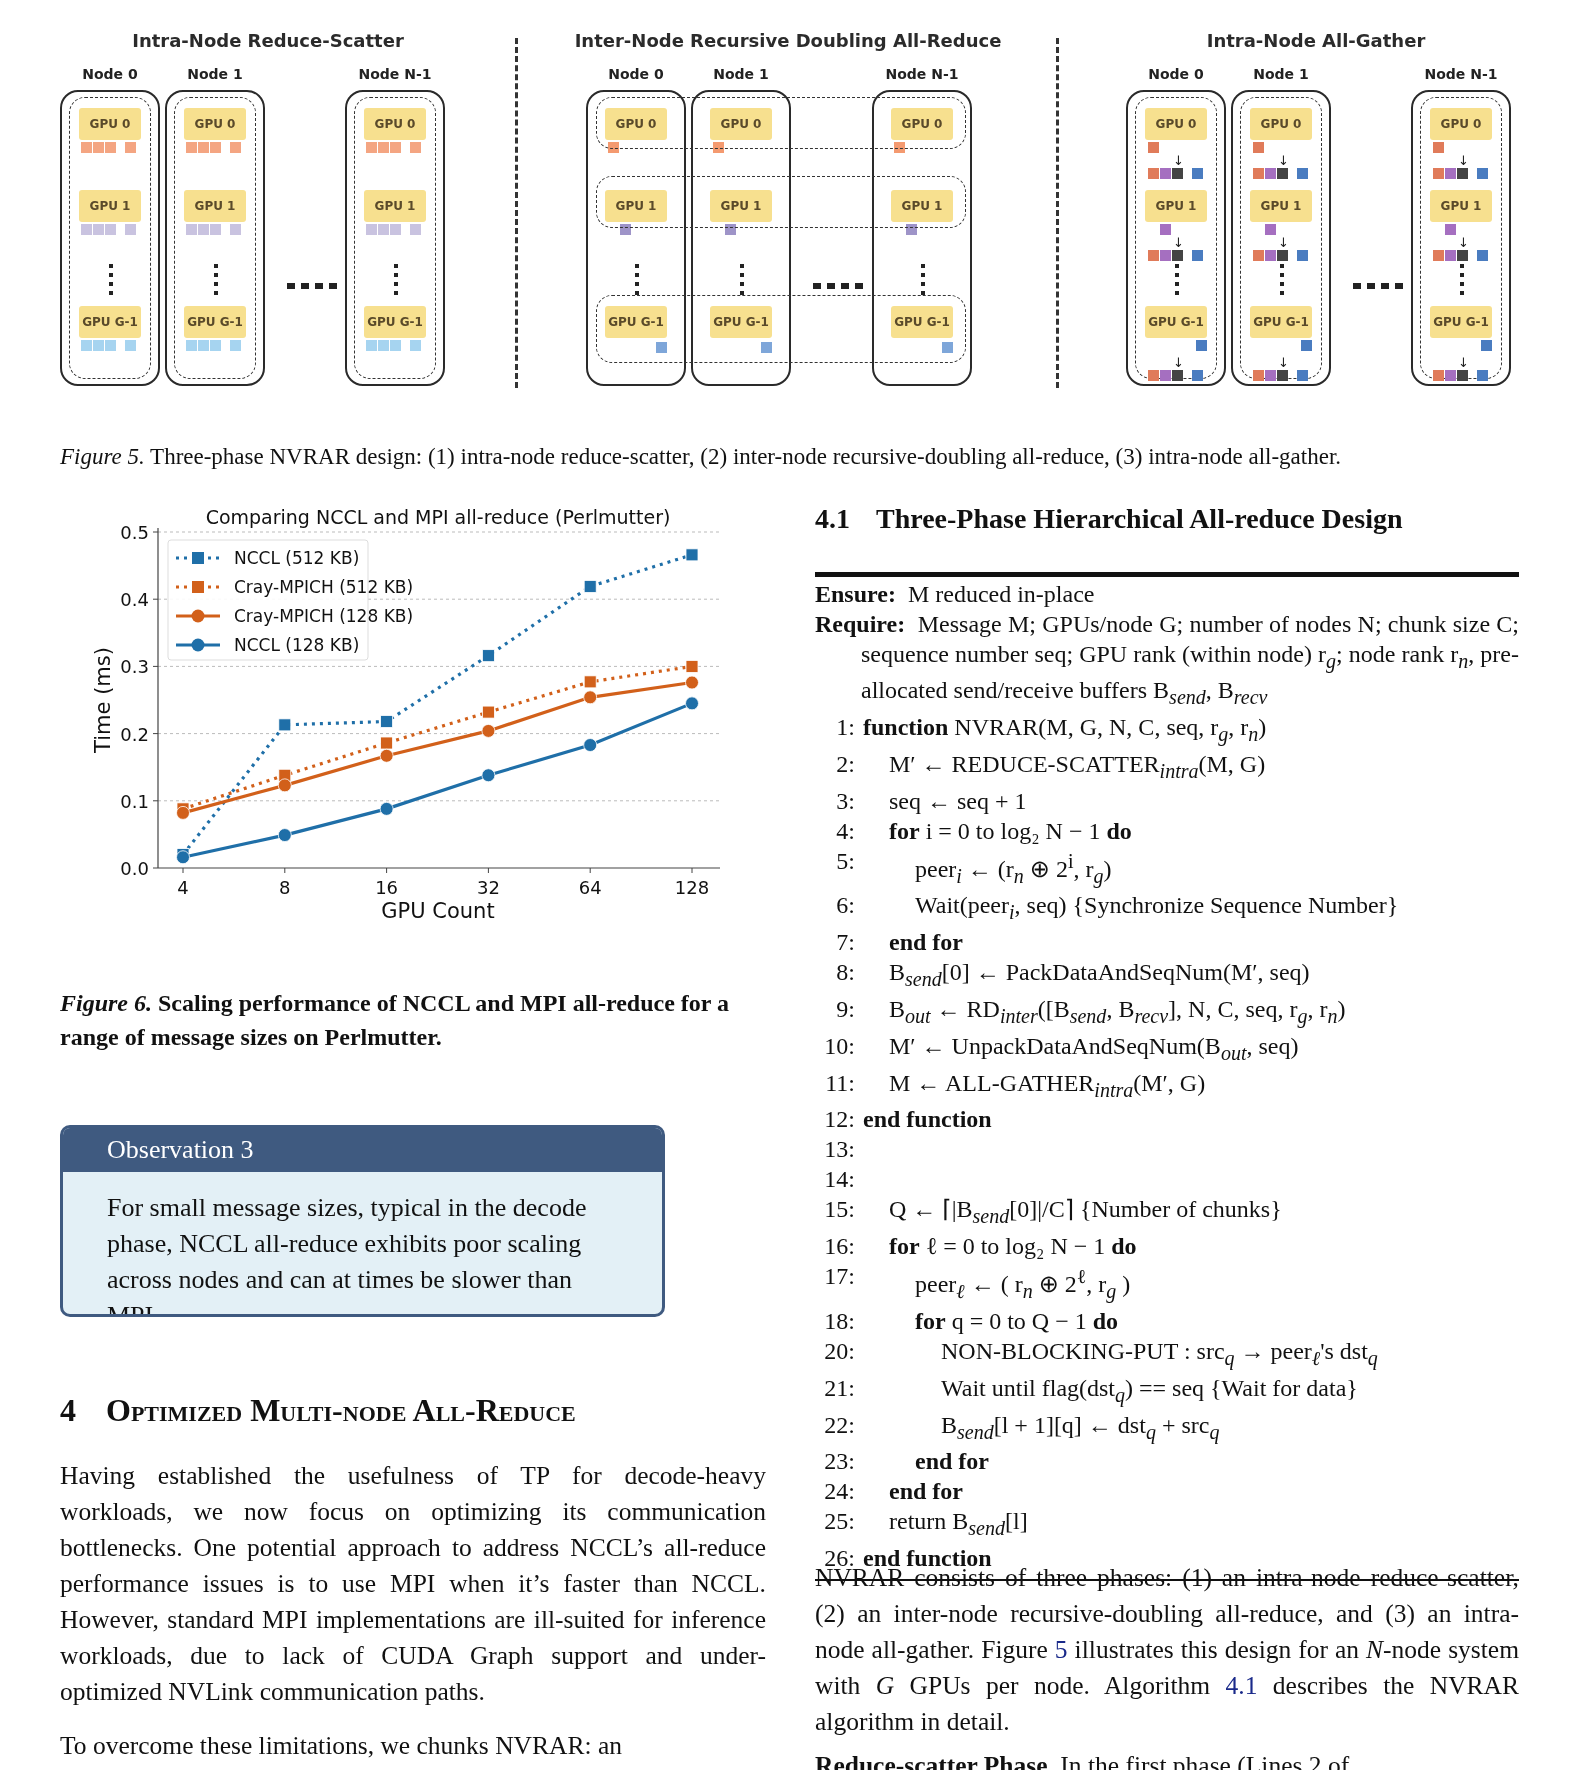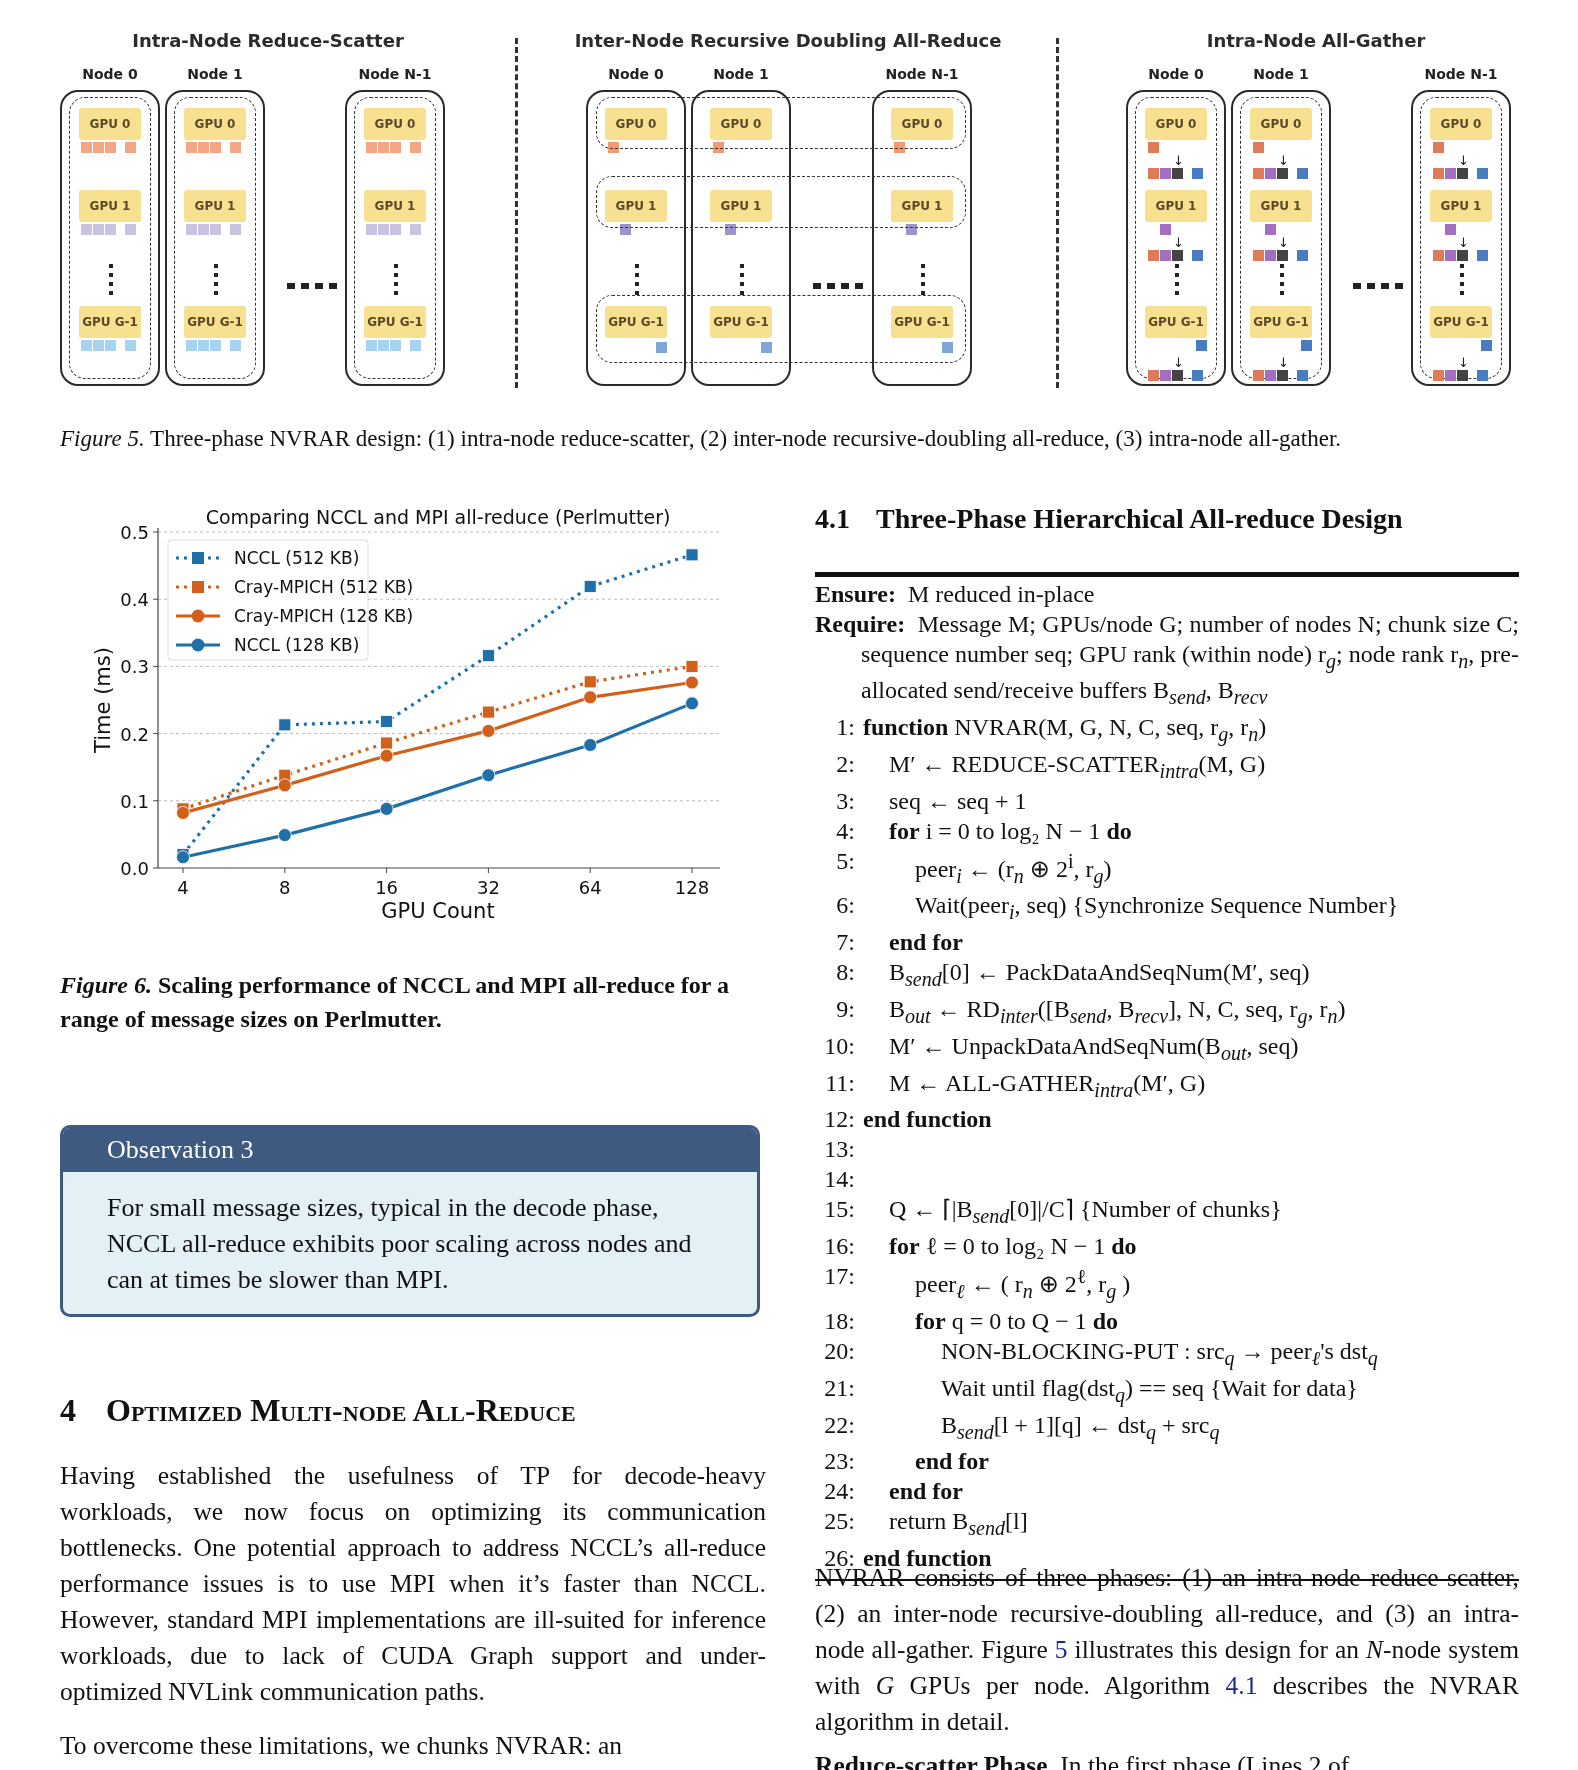--- a/index.html
+++ b/index.html
@@ -13,26 +13,26 @@
   .inner-dash { position:absolute; border:1.5px dashed #333; border-radius:16px; box-sizing:border-box; }
   .gpu { position:absolute; width:62px; height:32px; background:#f7e08f; border-radius:3px; font-family:"DejaVu Sans", sans-serif; font-weight:bold; font-size:12px; color:#5a4a2a; display:flex; align-items:center; justify-content:center; }
   .chunk { position:absolute; width:11px; height:11px; }
   .vdots { position:absolute; width:4px; }
   .vdots i { display:block; width:4px; height:4px; background:#222; margin-bottom:5px; }
   .hdots { position:absolute; display:flex; gap:6px; }
   .hdots i { display:block; width:8px; height:6px; background:#222; }
   .divider { position:absolute; width:0; border-left:3px dashed #333; }
   .arrow { position:absolute; font-size:13px; font-family:"DejaVu Sans", sans-serif; color:#222; line-height:1; }
   
-  .caption { font-size:23px; line-height:1.3; }
+  .caption { font-size:23px; line-height:1.3;margin-top:18px; }
   .caption em { font-style:italic; }
   .body-text { font-size:25.5px; line-height:36px; text-align:justify; }
   .sec-title { font-weight:bold; font-size:28px; }
   .smallcaps { font-variant:small-caps; }
-  .obs { position:absolute; left:60px; top:1125px; width:700px; height:192px; border:3px solid #3f5a80; border-radius:10px; background:#e3f0f6; box-sizing:border-box; overflow:hidden; }
+  .obs { position:absolute; left:60px; top:1125px; width:605px; height:192px; border:3px solid #3f5a80; border-radius:10px; background:#e3f0f6; box-sizing:border-box; overflow:hidden; }
   .obs-head { background:#3f5a80; color:#fff; font-size:26px; height:44px; padding-left:44px; line-height:44px; }
   .obs-body { padding:18px 44px 0 44px; font-size:26px; line-height:36px; }
   .algo { position:absolute; left:815px; top:572px; width:704px; }
   .algo-rule-thick { height:3px; background:#111; }
   .algo-rule { height:1.5px; background:#111; }
   .algo-title { font-size:27px; line-height:40px; }
   .algo-lines { font-size:24px; line-height:30px; }
   .algo-line { display:flex; white-space:nowrap; }
   .ln { width:40px; text-align:right; flex:none; margin-right:8px; }
   .kw { font-weight:bold; }

